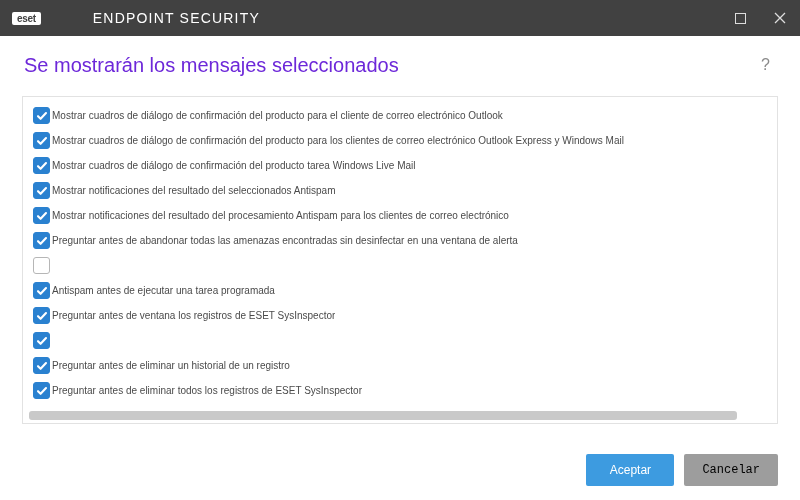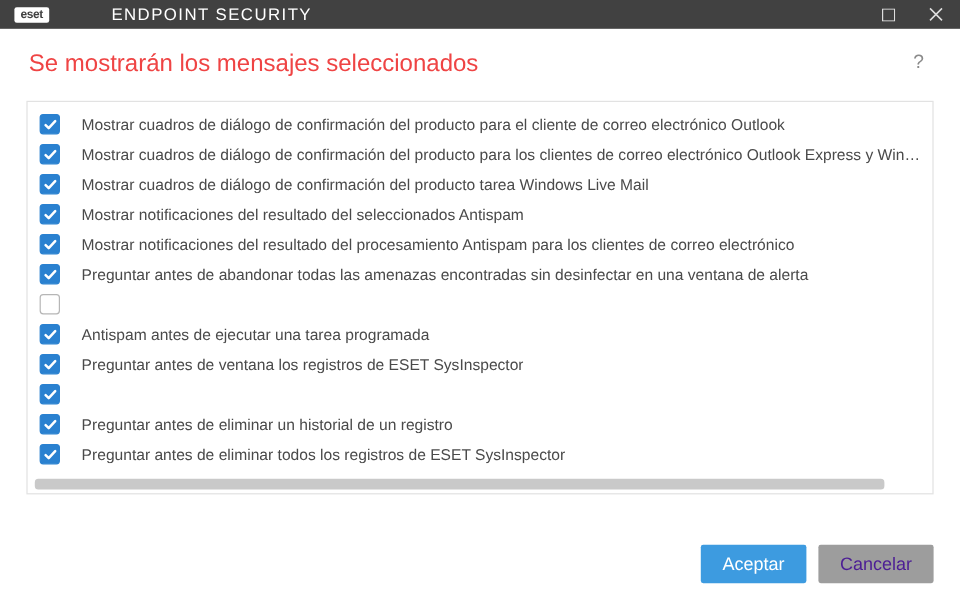--- a/index.html
+++ b/index.html
@@ -1,47 +1,47 @@
 <!DOCTYPE html>
 <html><head>
 <meta charset="utf-8">
 <style>
   * { box-sizing: border-box; margin: 0; padding: 0; }
   html, body { width: 800px; height: 500px; font-family: "Segoe UI", Arial, sans-serif; background: #fff; overflow: hidden; }
   .titlebar {
-    height: 24px; background: #414141; color: #fff; display: flex; align-items: center;
+    height: 36px; background: #414141; color: #fff; display: flex; align-items: center;
     padding: 0 0 0 12px; font-size: 13px; letter-spacing: 0.3px; justify-content: space-between;
   }
   .brand-badge {
     background: #fff; color: #414141; font-weight: 700; font-size: 10px;
     padding: 1px 5px; border-radius: 2px; margin-right: 7px; letter-spacing: -0.3px;
   }
   .titlebar-title { font-weight: 400; font-size: 14px; letter-spacing: 1.2px; padding-left: 45px; }
   .titlebar-spacer { flex: 1; }
   .winbtn { width: 40px; height: 36px; display: flex; align-items: center; justify-content: center; color: #ddd; }
   .header {
     padding: 16px 24px 10px 24px; display: flex; align-items: center;
   }
-  .header h1 { font-size: 20px; font-weight: 400; color: #ef4444; flex: 1; }
+  .header h1 { font-size: 20px; font-weight: 400; color: #6d28d9; flex: 1; }
   .help-icon { color: #8a8a8a; font-size: 16px; cursor: pointer; padding: 4px 6px; }
   .list-wrap {
     margin: 8px 22px 0 22px;
     border: 1px solid #e2e2e2;
     height: 328px;
     position: relative;
   }
   .list-scroll {
     position: absolute; inset: 0;
     overflow-y: scroll;
     overflow-x: hidden;
     padding: 6px 4px 6px 8px;
   }
   .row {
-    display: flex; align-items: center; gap: 18px;
-    padding: 4px 2px; font-size: 13px; color: #4a4a4a;
+    display: flex; align-items: center; gap: 2px;
+    padding: 4px 2px; font-size: 10px; color: #4a4a4a;
     white-space: nowrap; overflow: hidden; text-overflow: clip;
   }
   .cb {
     width: 17px; height: 17px; border: 1.5px solid #b6b6b6; border-radius: 3px;
     flex: none; display: flex; align-items: center; justify-content: center;
     cursor: pointer; background: #fff;
   }
   .cb.checked { background: #2a81d0; border-color: #2a81d0; }
   .cb.checked svg { display: block; }
   .cb svg { display: none; }
@@ -57,24 +57,24 @@
   .list-scroll::-webkit-scrollbar { width: 12px; }
   .list-scroll::-webkit-scrollbar-track { background: #f4f4f4; }
   .list-scroll::-webkit-scrollbar-thumb { background: #c9c9c9; border-radius: 3px; border: 2px solid #f4f4f4; }
   .footer {
     position: absolute; left: 0; right: 0; bottom: 0; height: 60px;
     display: flex; align-items: center; justify-content: flex-end; gap: 10px;
     padding: 0 22px;
   }
   .btn {
     min-width: 88px; height: 32px; border: none; border-radius: 2px;
-    font-size: 15px; cursor: pointer; padding: 0 18px;
+    font-size: 12px; cursor: pointer; padding: 0 18px;
   }
   .btn-primary { background: #3d9be0; color: #fff; }
-  .btn-secondary { background: #9d9d9d; color: #4c1d95; }
+  .btn-secondary { background: #9d9d9d; color: #000000; font-family: Liberation Mono, monospace; }
 </style>
 </head>
 <body>
 
 <div class="titlebar">
   <span class="brand-badge">eset</span>
   <span class="titlebar-title">ENDPOINT SECURITY</span>
   <span class="titlebar-spacer"></span>
   <div class="winbtn">
     <svg width="11" height="11" viewBox="0 0 11 11">

